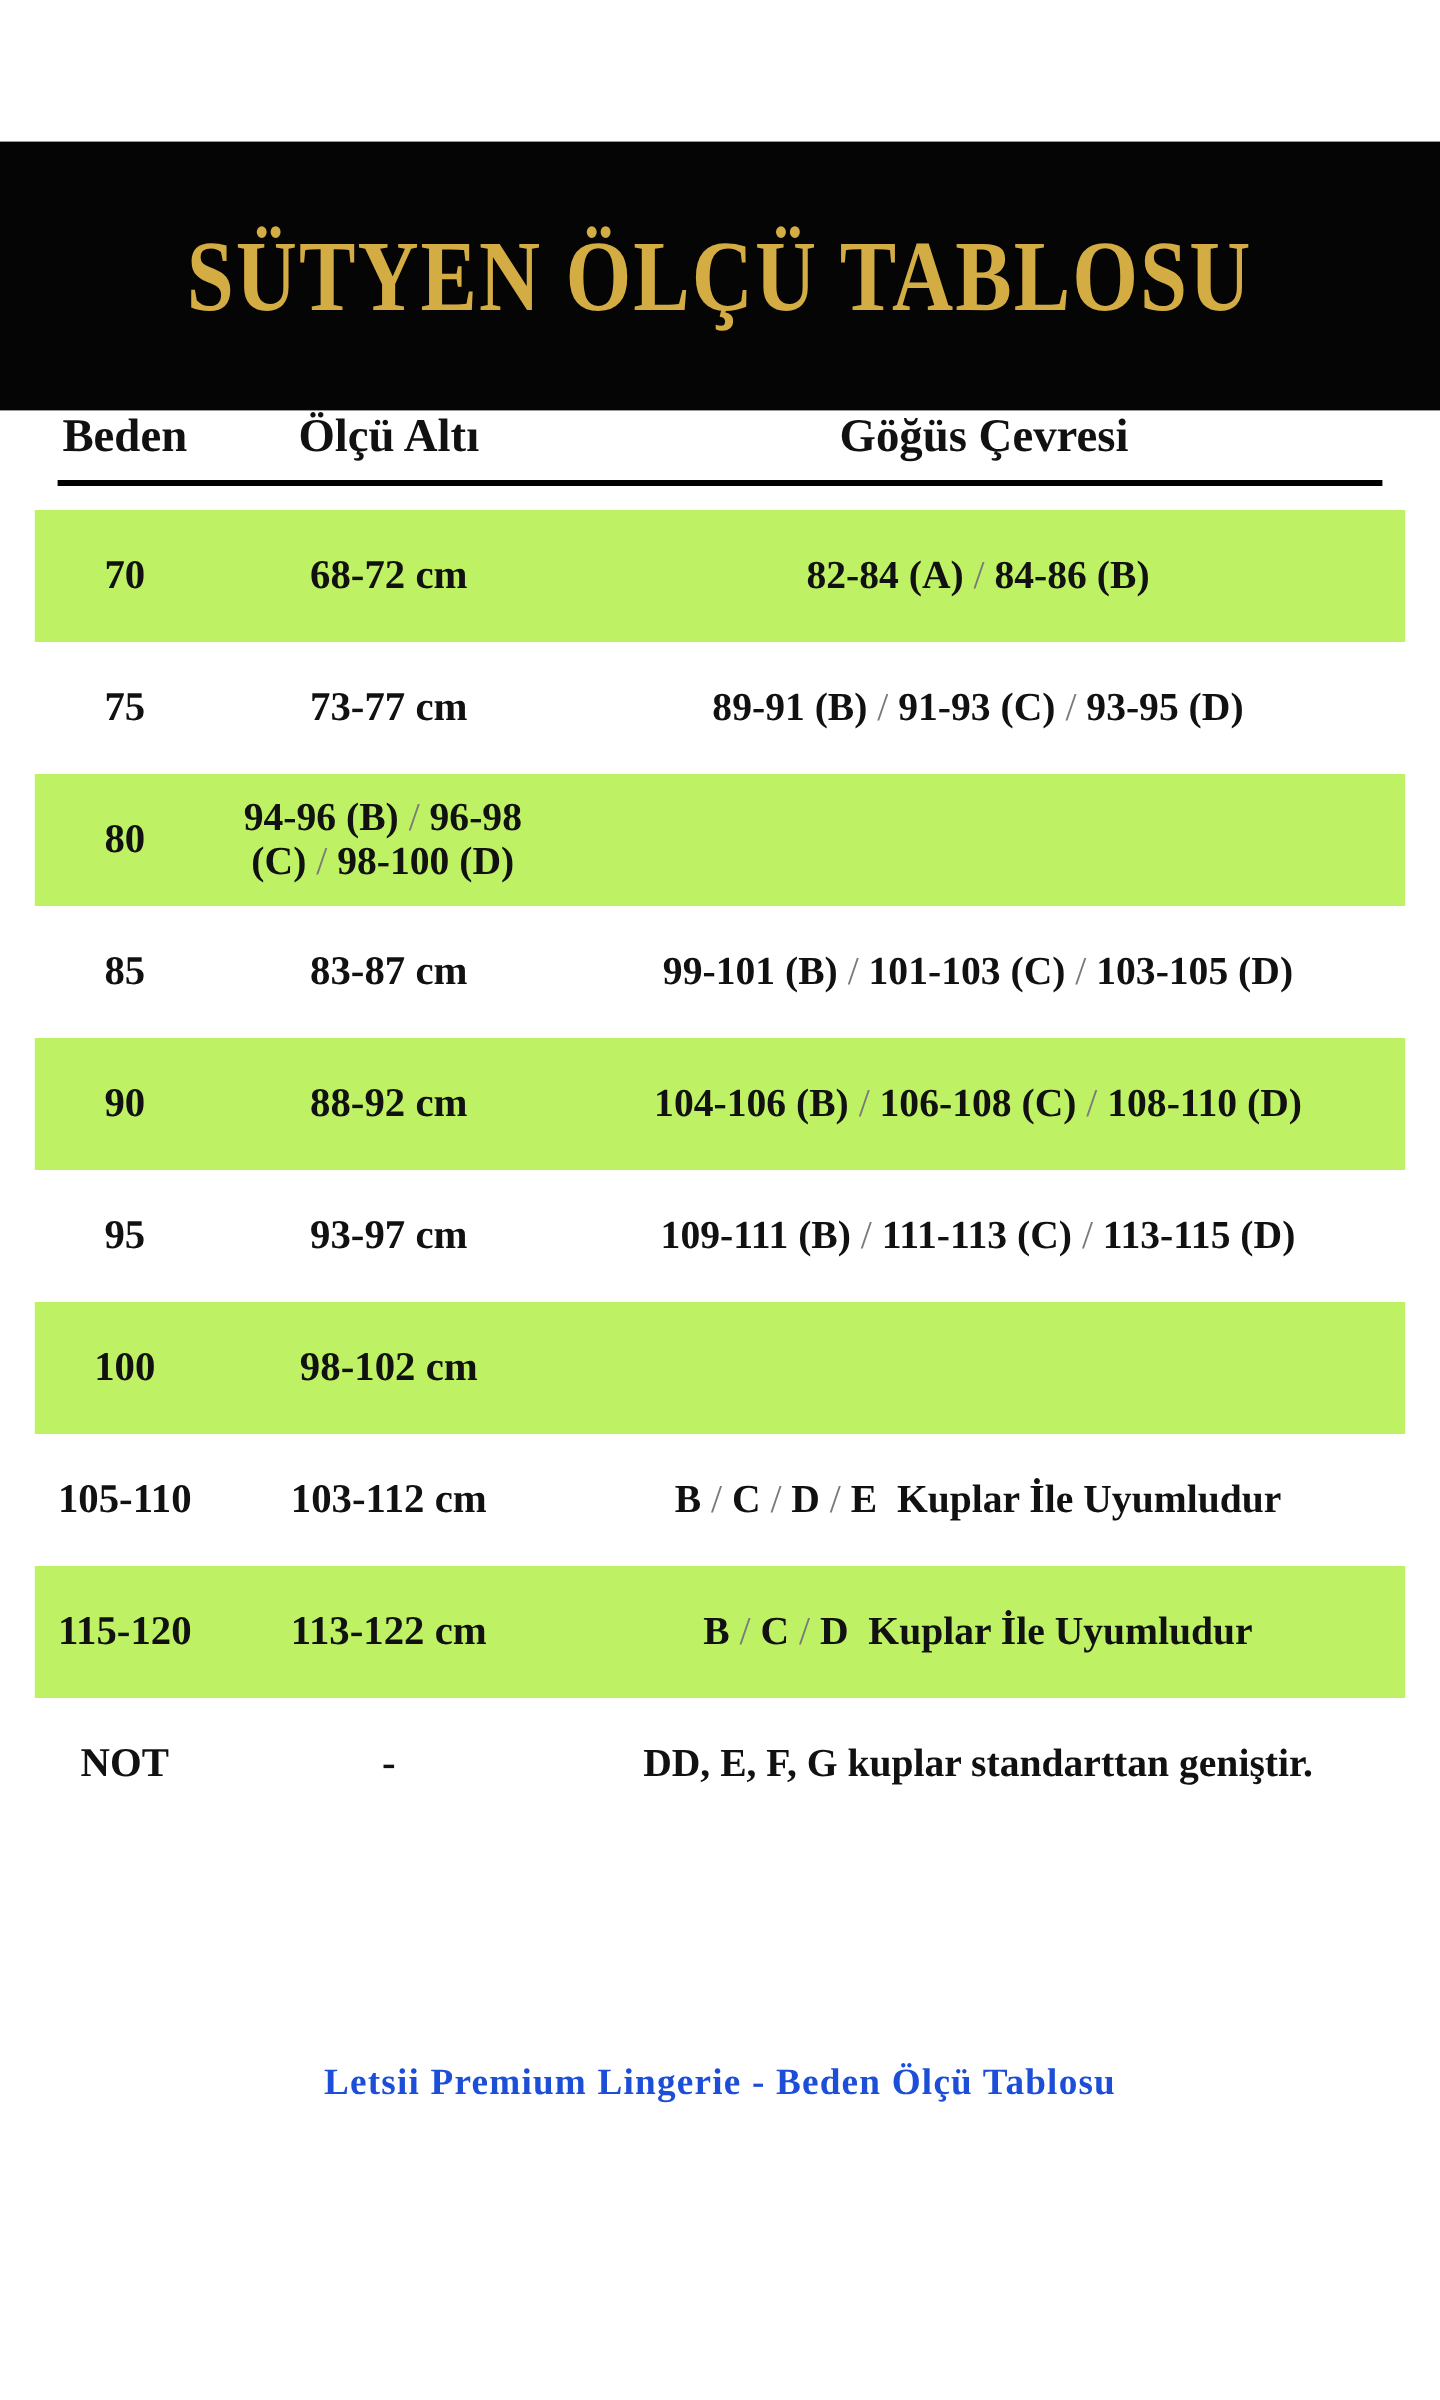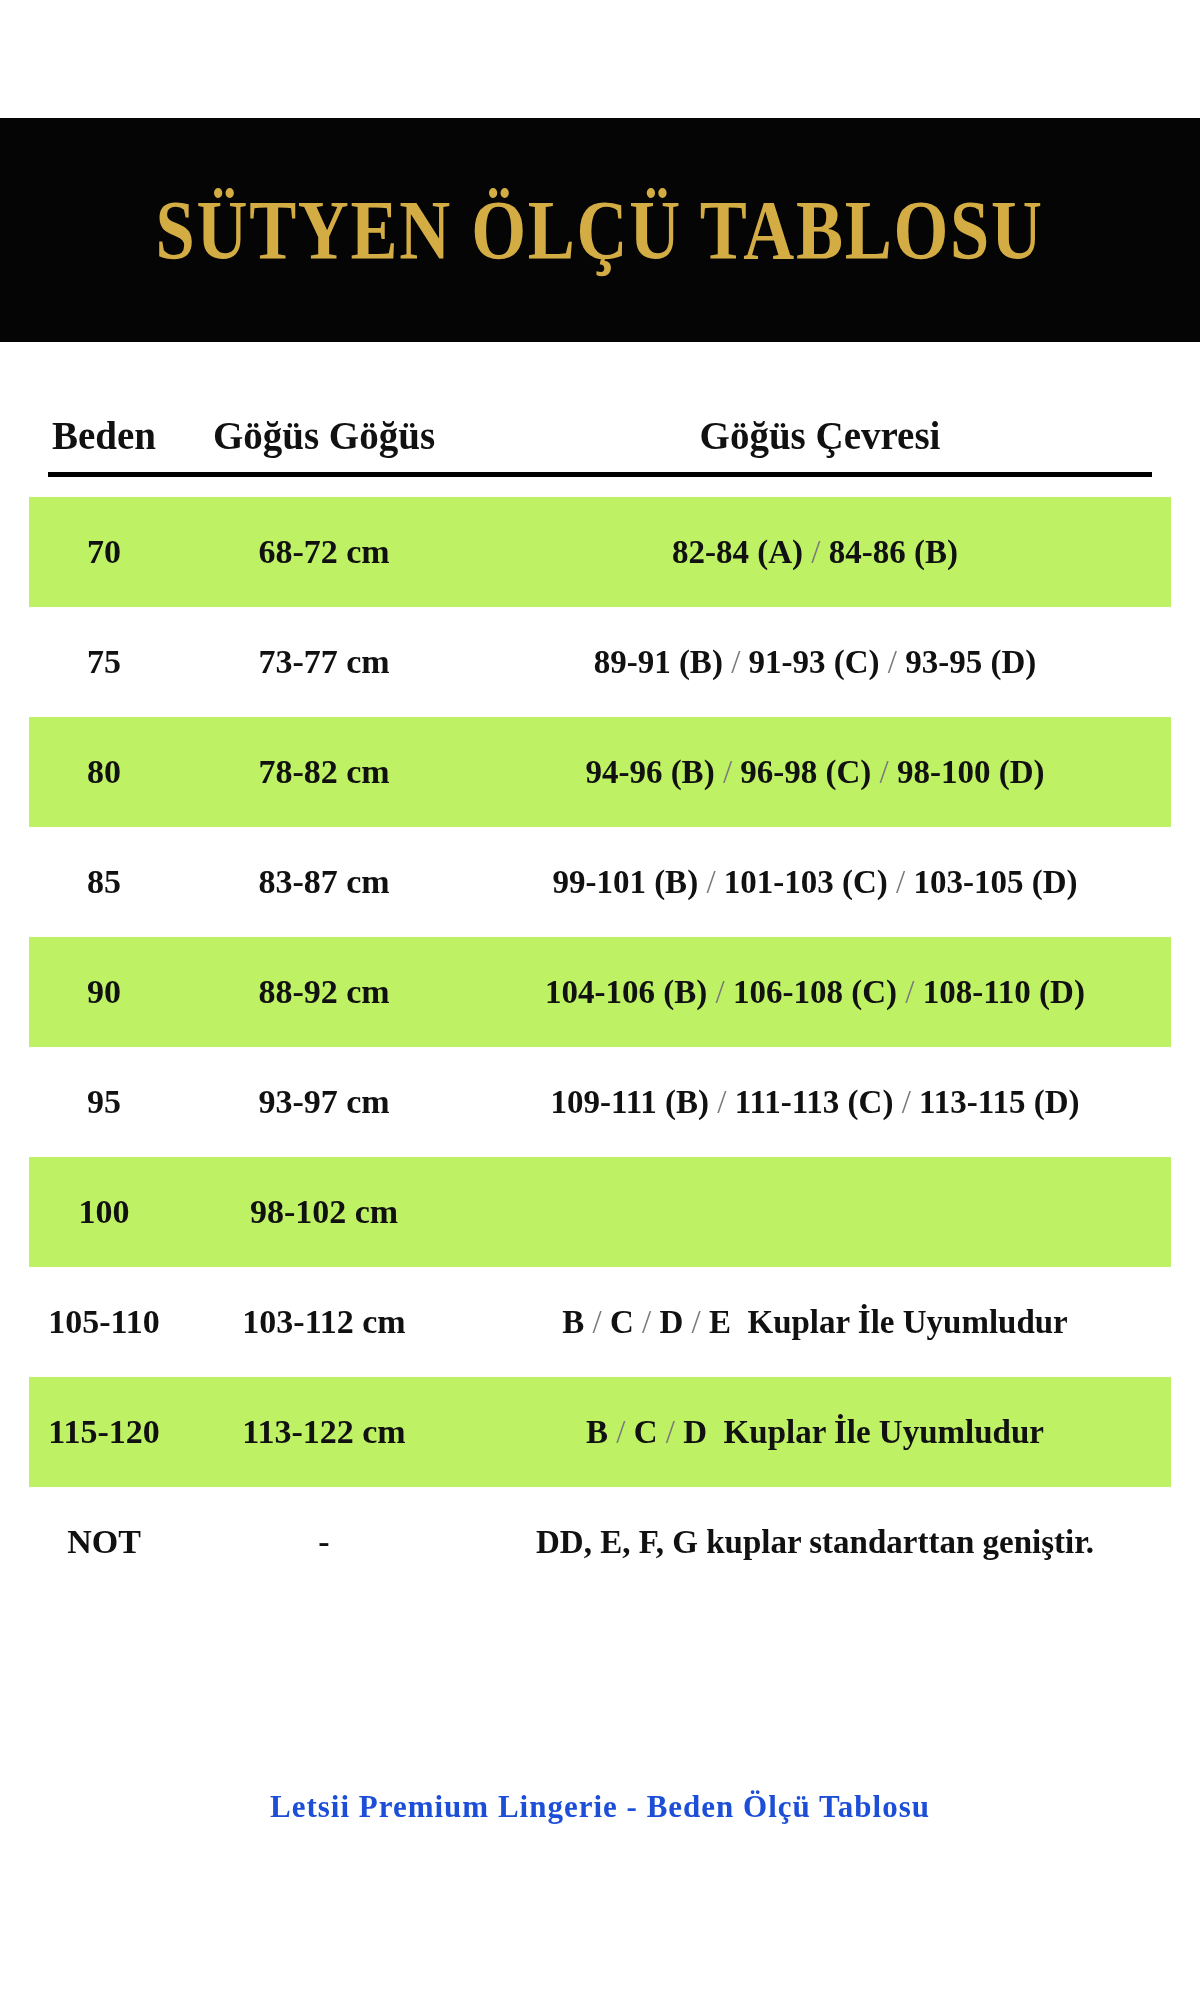--- a/index.html
+++ b/index.html
@@ -32,21 +32,20 @@
     transform: scaleX(0.84);
     transform-origin: center;
     white-space: nowrap;
   }
 
   
   .size-table { margin: 0 29px; }
   .thead {
     display: grid;
     grid-template-columns: 150px 290px 1fr;
-    padding-top: 72px;
     align-items: end;
   }
   .th {
     font-size: 39px;
     font-weight: bold;
     line-height: 1.15;
     white-space: nowrap;
   }
   .col1 { text-align: center; }
   .col2 { text-align: center; }
@@ -94,40 +93,39 @@
 
 <div class="page">
 
   <div class="title-band">
     <h1>SÜTYEN ÖLÇÜ TABLOSU</h1>
   </div>
 
   <div class="size-table">
     <div class="thead">
       <div class="th col1">Beden</div>
-      <div class="th col2">Göğüs Göğüs</div>
+      <div class="th col2">Ölçü Altı</div>
       <div class="th col3">Göğüs Çevresi</div>
     </div>
     <div class="header-rule"></div>
     <div class="tbody" id="rows">
   <div class="row alt">
     <div class="cell col1">70</div>
     <div class="cell col2">68-72 cm</div>
     <div class="cell col3">82-84 (A)<span class="sep"> / </span>84-86 (B)</div>
   </div>
 
   <div class="row">
     <div class="cell col1">75</div>
     <div class="cell col2">73-77 cm</div>
     <div class="cell col3">89-91 (B)<span class="sep"> / </span>91-93 (C)<span class="sep"> / </span>93-95 (D)</div>
   </div>
 
   <div class="row alt">
     <div class="cell col1">80</div>
-    <div class="cell col2">78-82 cm</div>
     <div class="cell col3">94-96 (B)<span class="sep"> / </span>96-98 (C)<span class="sep"> / </span>98-100 (D)</div>
   </div>
 
   <div class="row">
     <div class="cell col1">85</div>
     <div class="cell col2">83-87 cm</div>
     <div class="cell col3">99-101 (B)<span class="sep"> / </span>101-103 (C)<span class="sep"> / </span>103-105 (D)</div>
   </div>
 
   <div class="row alt">

